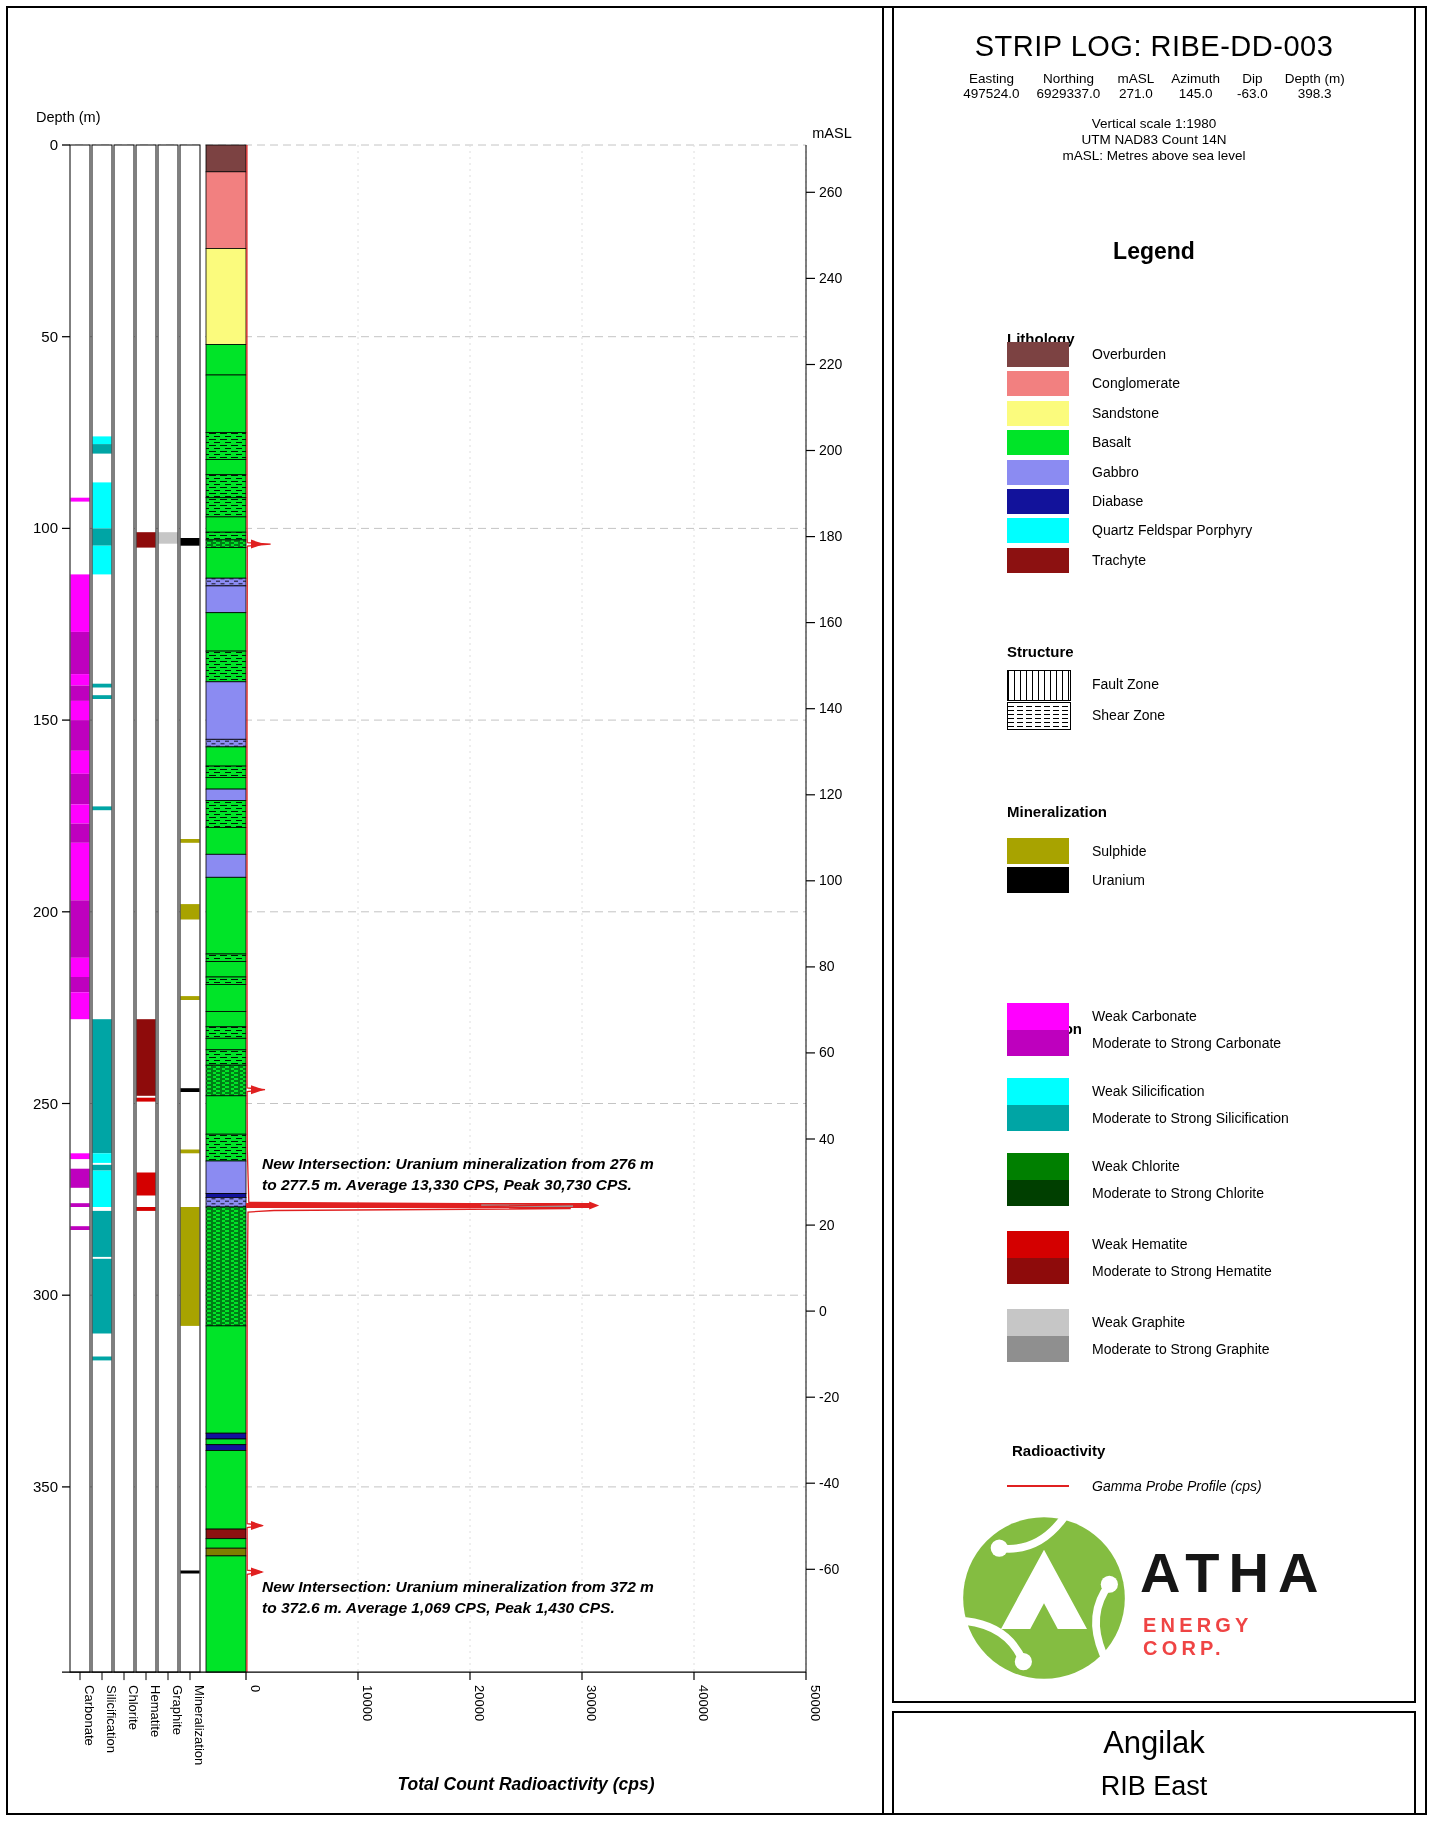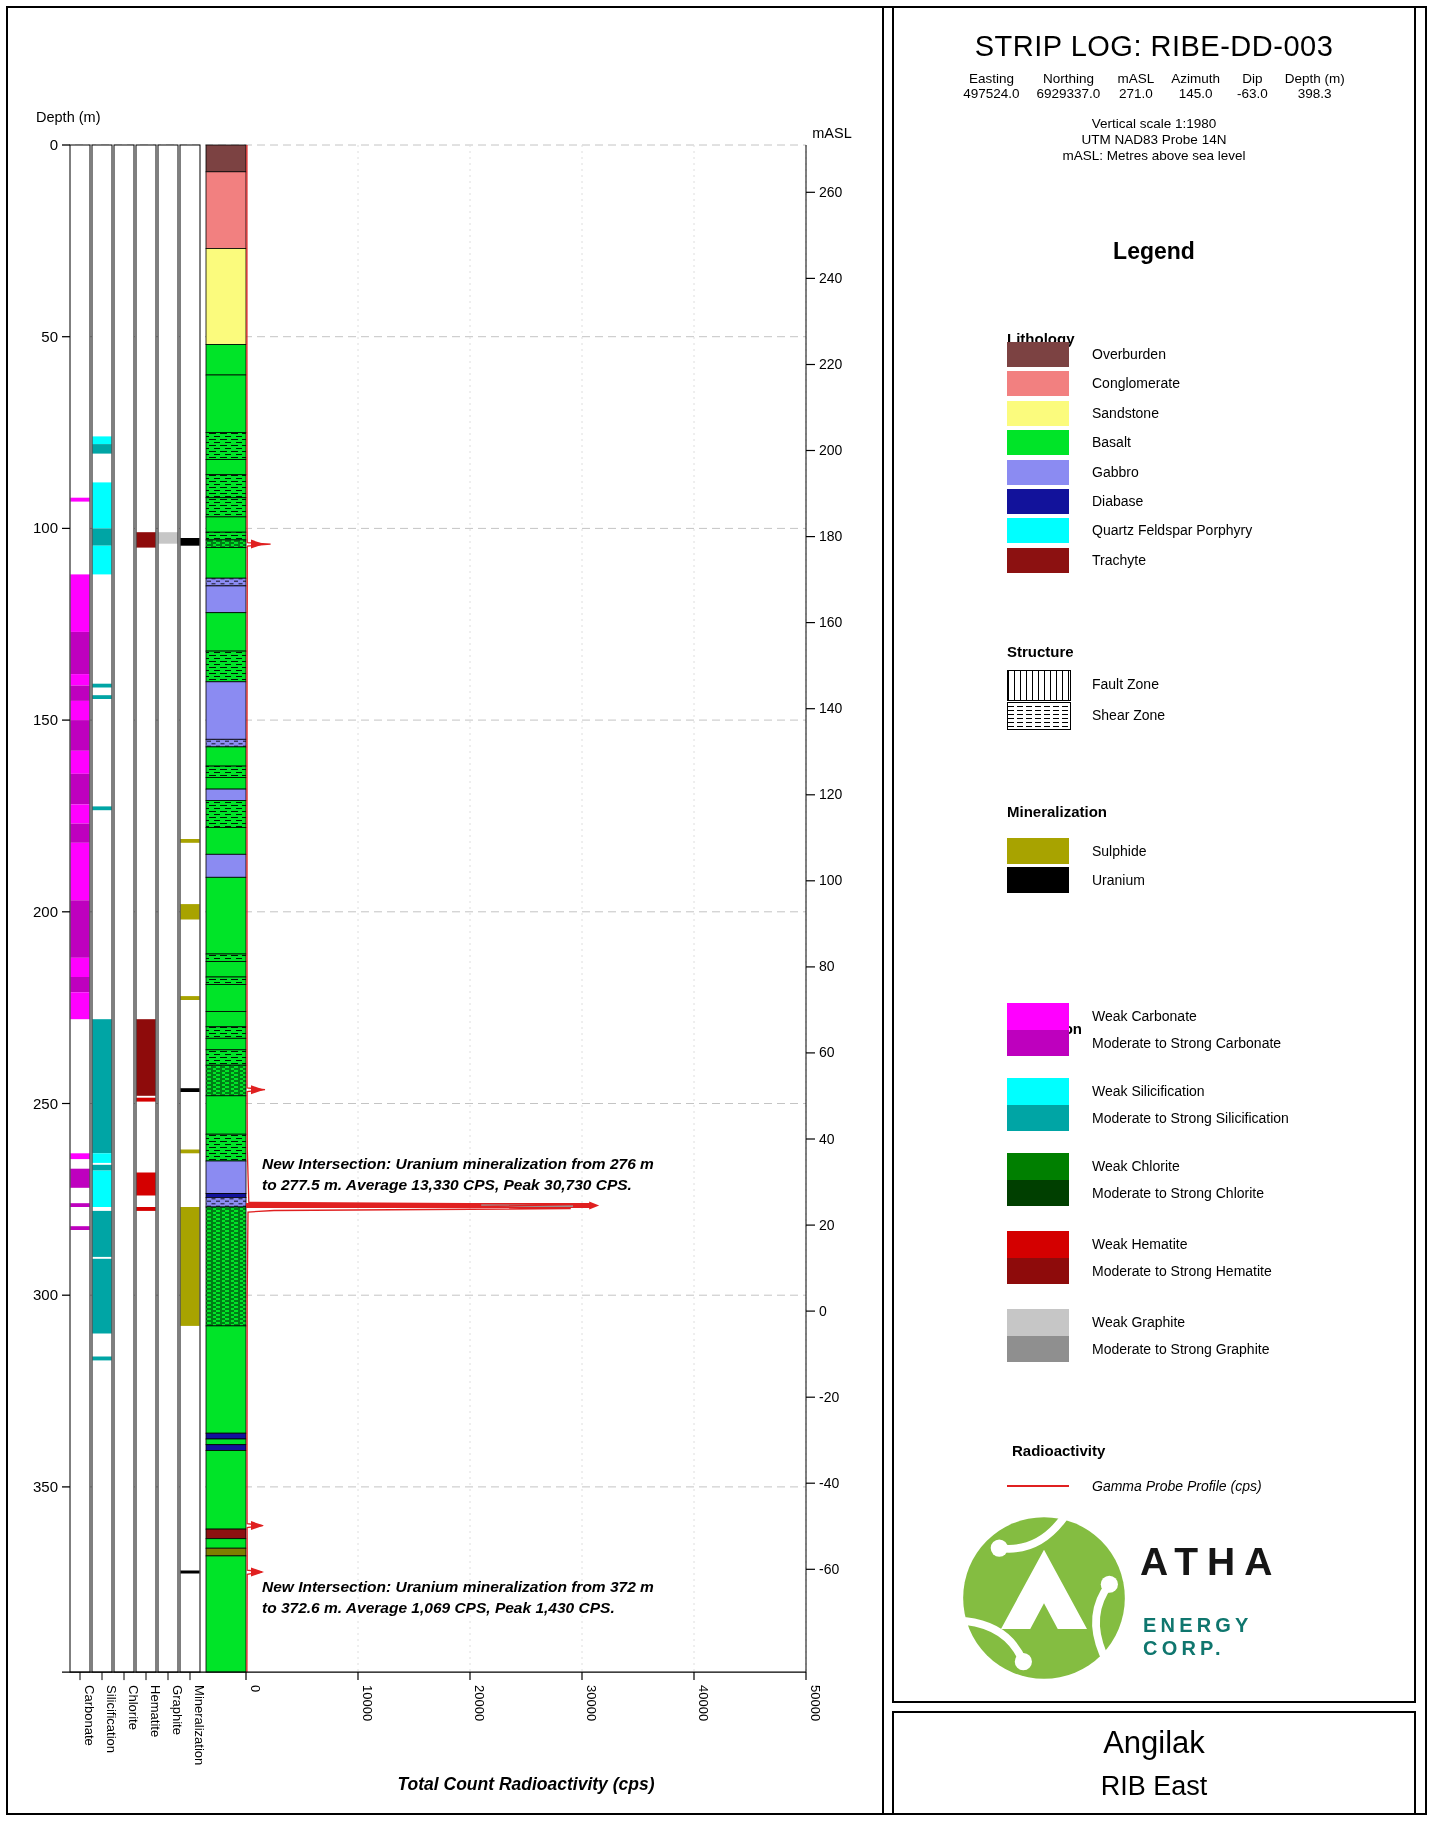--- a/index.html
+++ b/index.html
@@ -23,21 +23,21 @@
   #h-lith{top:303px;margin-top:19px;} #h-struct{top:635px;} #h-min{top:795px;}
   #h-alt{top:1012px;left:118px;} #h-rad{top:1434px;left:118px;}
   .lg-swatch{position:absolute;left:113px;width:62px;}
   .lg-label{position:absolute;left:198px;font-size:14px;white-space:nowrap;}
   .pat-fault{background-color:#fff;border:1px solid #000;
     background-image:repeating-linear-gradient(90deg,#000 0 1.3px,transparent 1.3px 6px);}
   .pat-shear{background-color:#fff;border:1px solid #000;
     background-image:repeating-linear-gradient(90deg,transparent 0 6px,#fff 6px 9px),
                      repeating-linear-gradient(180deg,transparent 0 3px,#000 3px 4px);}
   #logo-mark{position:absolute;left:64px;top:1504px;}
-  #logo-name{position:absolute;left:246px;top:1532px;font-size:39px;letter-spacing:9px;
+  #logo-name{position:absolute;left:246px;top:1532px;font-size:56px;letter-spacing:9px;
              font-weight:600;color:#161616;}
   #logo-sub{position:absolute;left:249px;top:1606px;font-size:20px;letter-spacing:4.2px;
             font-weight:600;}
   #footer-box > div{position:absolute;left:0;right:0;text-align:center;}
   #f-line1{top:12px;font-size:31px;}
   #f-line2{top:58px;font-size:27px;}
 </style>
 </head>
 <body>
 
@@ -396,21 +396,21 @@
           <div class="fl" style="position: static;">Dip</div>
           <div class="fv" style="position: static;">-63.0</div>
         </div>
         <div class="fcell" style="position: static;">
           <div class="fl" style="position: static;">Depth (m)</div>
           <div class="fv" style="position: static;">398.3</div>
         </div>
       </div>
     <div id="rp-notes">
         <div style="position: static;">Vertical scale 1:1980</div>
-        <div style="position: static;">UTM NAD83 Probe 14N</div>
+        <div style="position: static;">UTM NAD83 Count 14N</div>
         <div style="position: static;">mASL: Metres above sea level</div>
       </div>
     <div id="legend-title">Legend</div>
     <div class="sec-h" id="h-lith">Lithology</div>
     <div class="sec-h" id="h-struct">Structure</div>
     <div class="sec-h" id="h-min">Mineralization</div>
     <div class="sec-h" id="h-alt">Alteration</div>
     <div class="sec-h" id="h-rad">Radioactivity</div>
 
     <div id="logo-wrap">
@@ -426,21 +426,21 @@
             </g>
         </g>
         <path d="M50,22 L75,68 L58,68 L50,53 L42,68 L25,68 Z" fill="#fff"></path>
         <g fill="#fff">
           <circle cx="24" cy="21" r="5"></circle>
             <circle cx="88" cy="42" r="5"></circle>
             <circle cx="38" cy="87" r="5"></circle>
         </g>
       </svg>
       <div id="logo-name">ATHA</div>
-      <div id="logo-sub" style="color: #0f766e;">ENERGY CORP.</div>
+      <div id="logo-sub" style="color: #ef4444;">ENERGY CORP.</div>
     </div>
   <div class="lg-swatch" style="top: 334px; height: 25px; background: rgb(124, 66, 66);"></div>
       <div class="lg-label" style="top: 334px; line-height: 25px;">Overburden</div>
       <div class="lg-swatch" style="top: 363.4px; height: 25px; background: rgb(242, 128, 128);"></div>
       <div class="lg-label" style="top: 363.4px; line-height: 25px;">Conglomerate</div>
       <div class="lg-swatch" style="top: 392.8px; height: 25px; background: rgb(251, 251, 125);"></div>
       <div class="lg-label" style="top: 392.8px; line-height: 25px;">Sandstone</div>
       <div class="lg-swatch" style="top: 422.2px; height: 25px; background: rgb(0, 228, 40);"></div>
       <div class="lg-label" style="top: 422.2px; line-height: 25px;">Basalt</div>
       <div class="lg-swatch" style="top: 451.6px; height: 25px; background: rgb(139, 139, 242);"></div>

